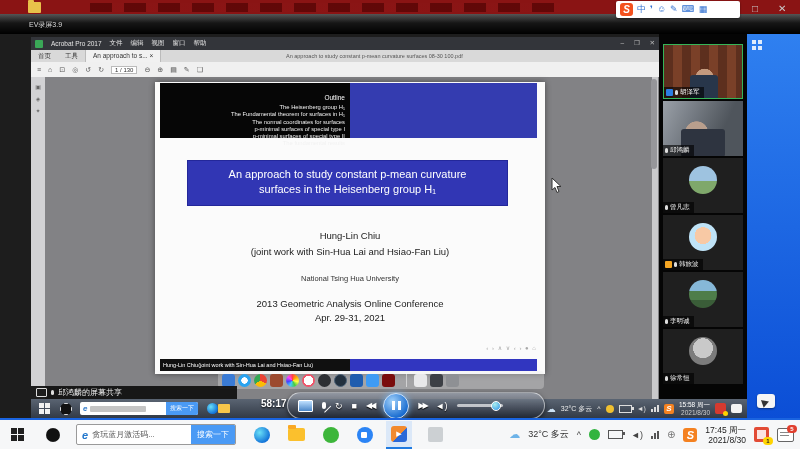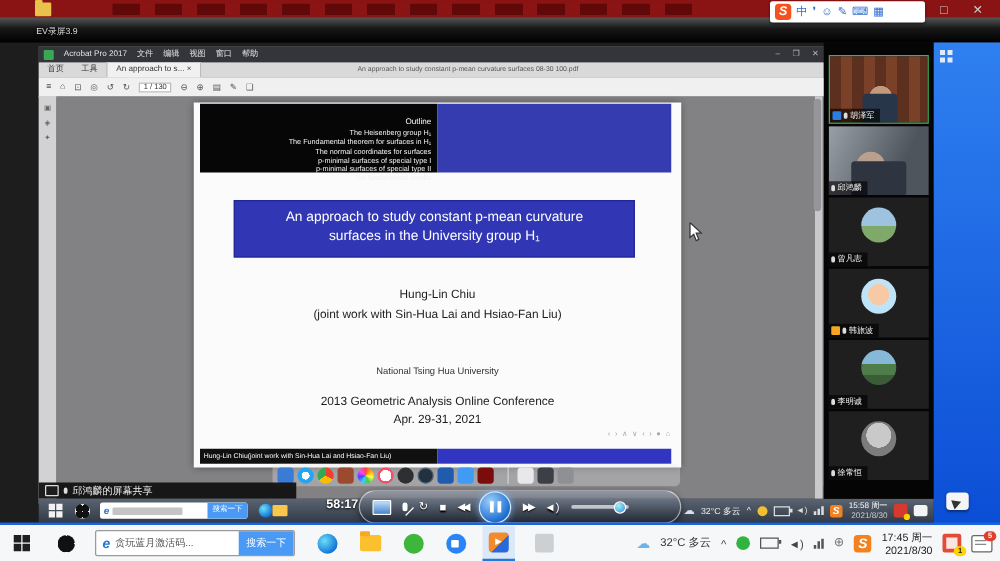--- a/index.html
+++ b/index.html
@@ -56,21 +56,21 @@
     color:#fff;text-align:right;padding:3px 5px 0 0;box-sizing:border-box;}
   .sl-outline-head{font-size:6.5px;line-height:8px;}
   .sl-outline-item{display:block;font-size:5.8px;line-height:7.3px;color:#f2f2f2;}
   .sl-outline-blue{position:absolute;left:195px;top:1px;width:187px;height:55px;background:#343cb0;}
   .sl-titlebox{position:absolute;left:32px;top:78px;width:321px;height:46px;background:#3136b4;
     border:1px solid #23279a;color:#fff;text-align:center;font-size:11px;line-height:15px;padding-top:6px;
     box-sizing:border-box;}
   .sl-authors{position:absolute;left:0;top:148px;width:390px;text-align:center;color:#1c1c1c;}
   .sl-a1{font-size:9.5px;}
   .sl-a2{font-size:9.5px;margin-top:5px;}
-  .sl-a3{font-size:7.5px;margin-top:35px;color:#333;}
+  .sl-a3{font-size:7.5px;margin-top:17px;color:#333;}
   .sl-a4{font-size:9.5px;margin-top:15px;}
   .sl-a5{font-size:9.5px;margin-top:3px;}
   .sl-nav{position:absolute;right:8px;top:262px;font-size:6px;color:#a8a8a8;letter-spacing:1px;}
   .sl-footer-dark{position:absolute;left:5px;top:277px;width:190px;height:12px;background:#101010;
     color:#fff;font-size:5.5px;line-height:12px;padding-left:3px;white-space:nowrap;overflow:hidden;
     box-sizing:border-box;}
   .sl-footer-blue{position:absolute;left:195px;top:277px;width:187px;height:12px;background:#3136c0;}
 
   .cursor{left:551px;top:178px;}
 
@@ -319,21 +319,21 @@
           <span class="sl-outline-item">The Heisenberg group H₁</span>
           <span class="sl-outline-item">The Fundamental theorem for surfaces in H₁</span>
           <span class="sl-outline-item">The normal coordinates for surfaces</span>
           <span class="sl-outline-item">p-minimal surfaces of special type I</span>
           <span class="sl-outline-item">p-minimal surfaces of special type II</span>
           <span class="sl-outline-item">The fundamental results</span>
         </div>
         <div class="sl-outline-blue"></div>
         <div class="sl-titlebox">
           <div>An approach to study constant p-mean curvature</div>
-          <div>surfaces in the University group H₁</div>
+          <div>surfaces in the Heisenberg group H₁</div>
         </div>
         <div class="sl-authors">
           <div class="sl-a1">Hung-Lin Chiu</div>
           <div class="sl-a2">(joint work with Sin-Hua Lai and Hsiao-Fan Liu)</div>
           <div class="sl-a3">National Tsing Hua University</div>
           <div class="sl-a4">2013 Geometric Analysis Online Conference</div>
           <div class="sl-a5">Apr. 29-31, 2021</div>
         </div>
         <div class="sl-nav">‹ › ∧ ∨ ‹ › ● ⌂</div>
         <div class="sl-footer-dark">Hung-Lin Chiu(joint work with Sin-Hua Lai and Hsiao-Fan Liu)</div>

